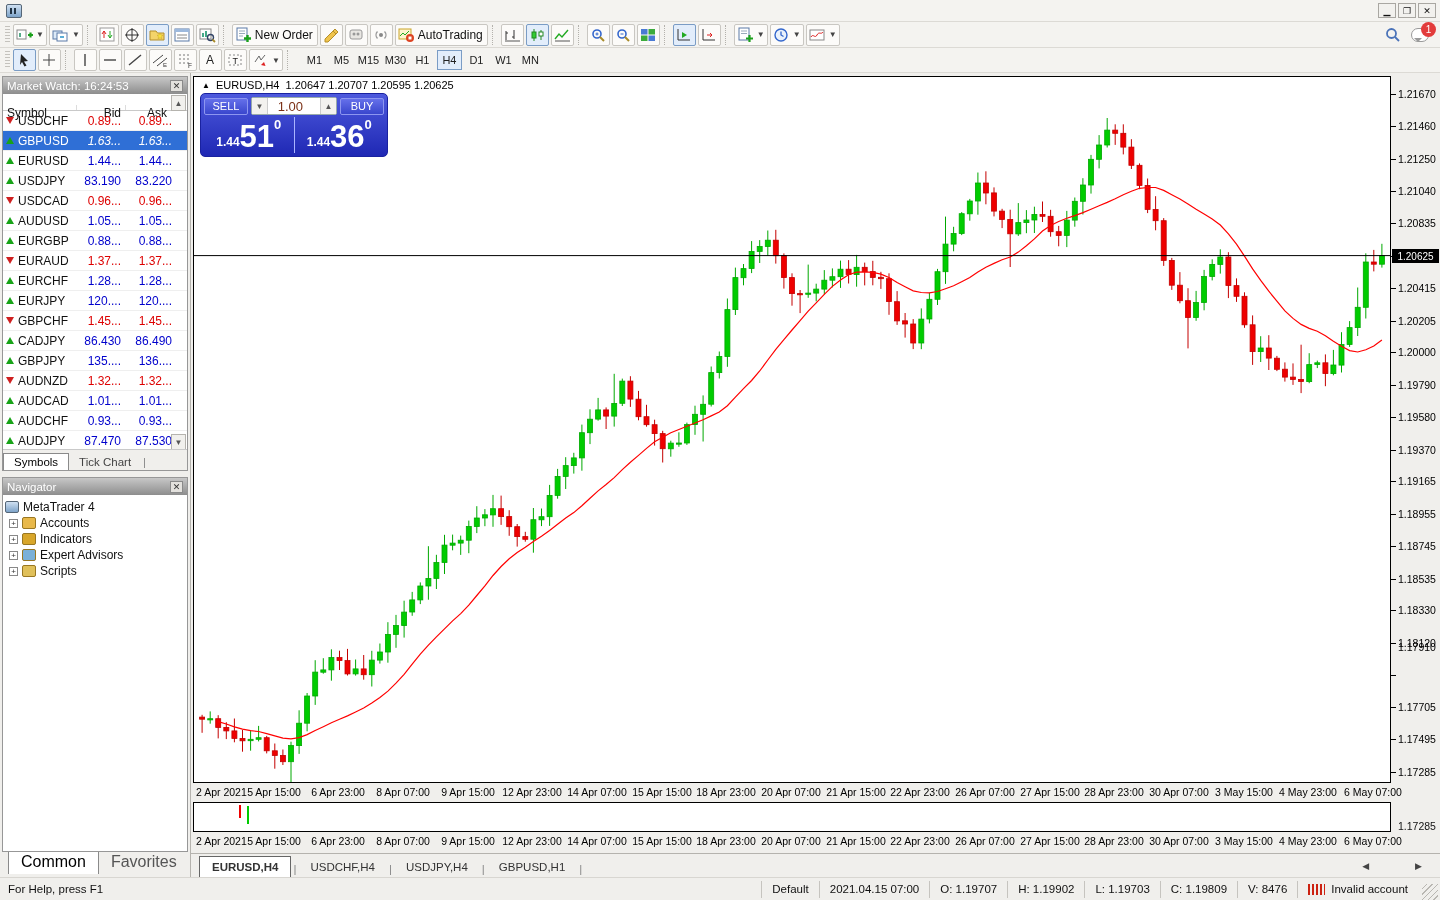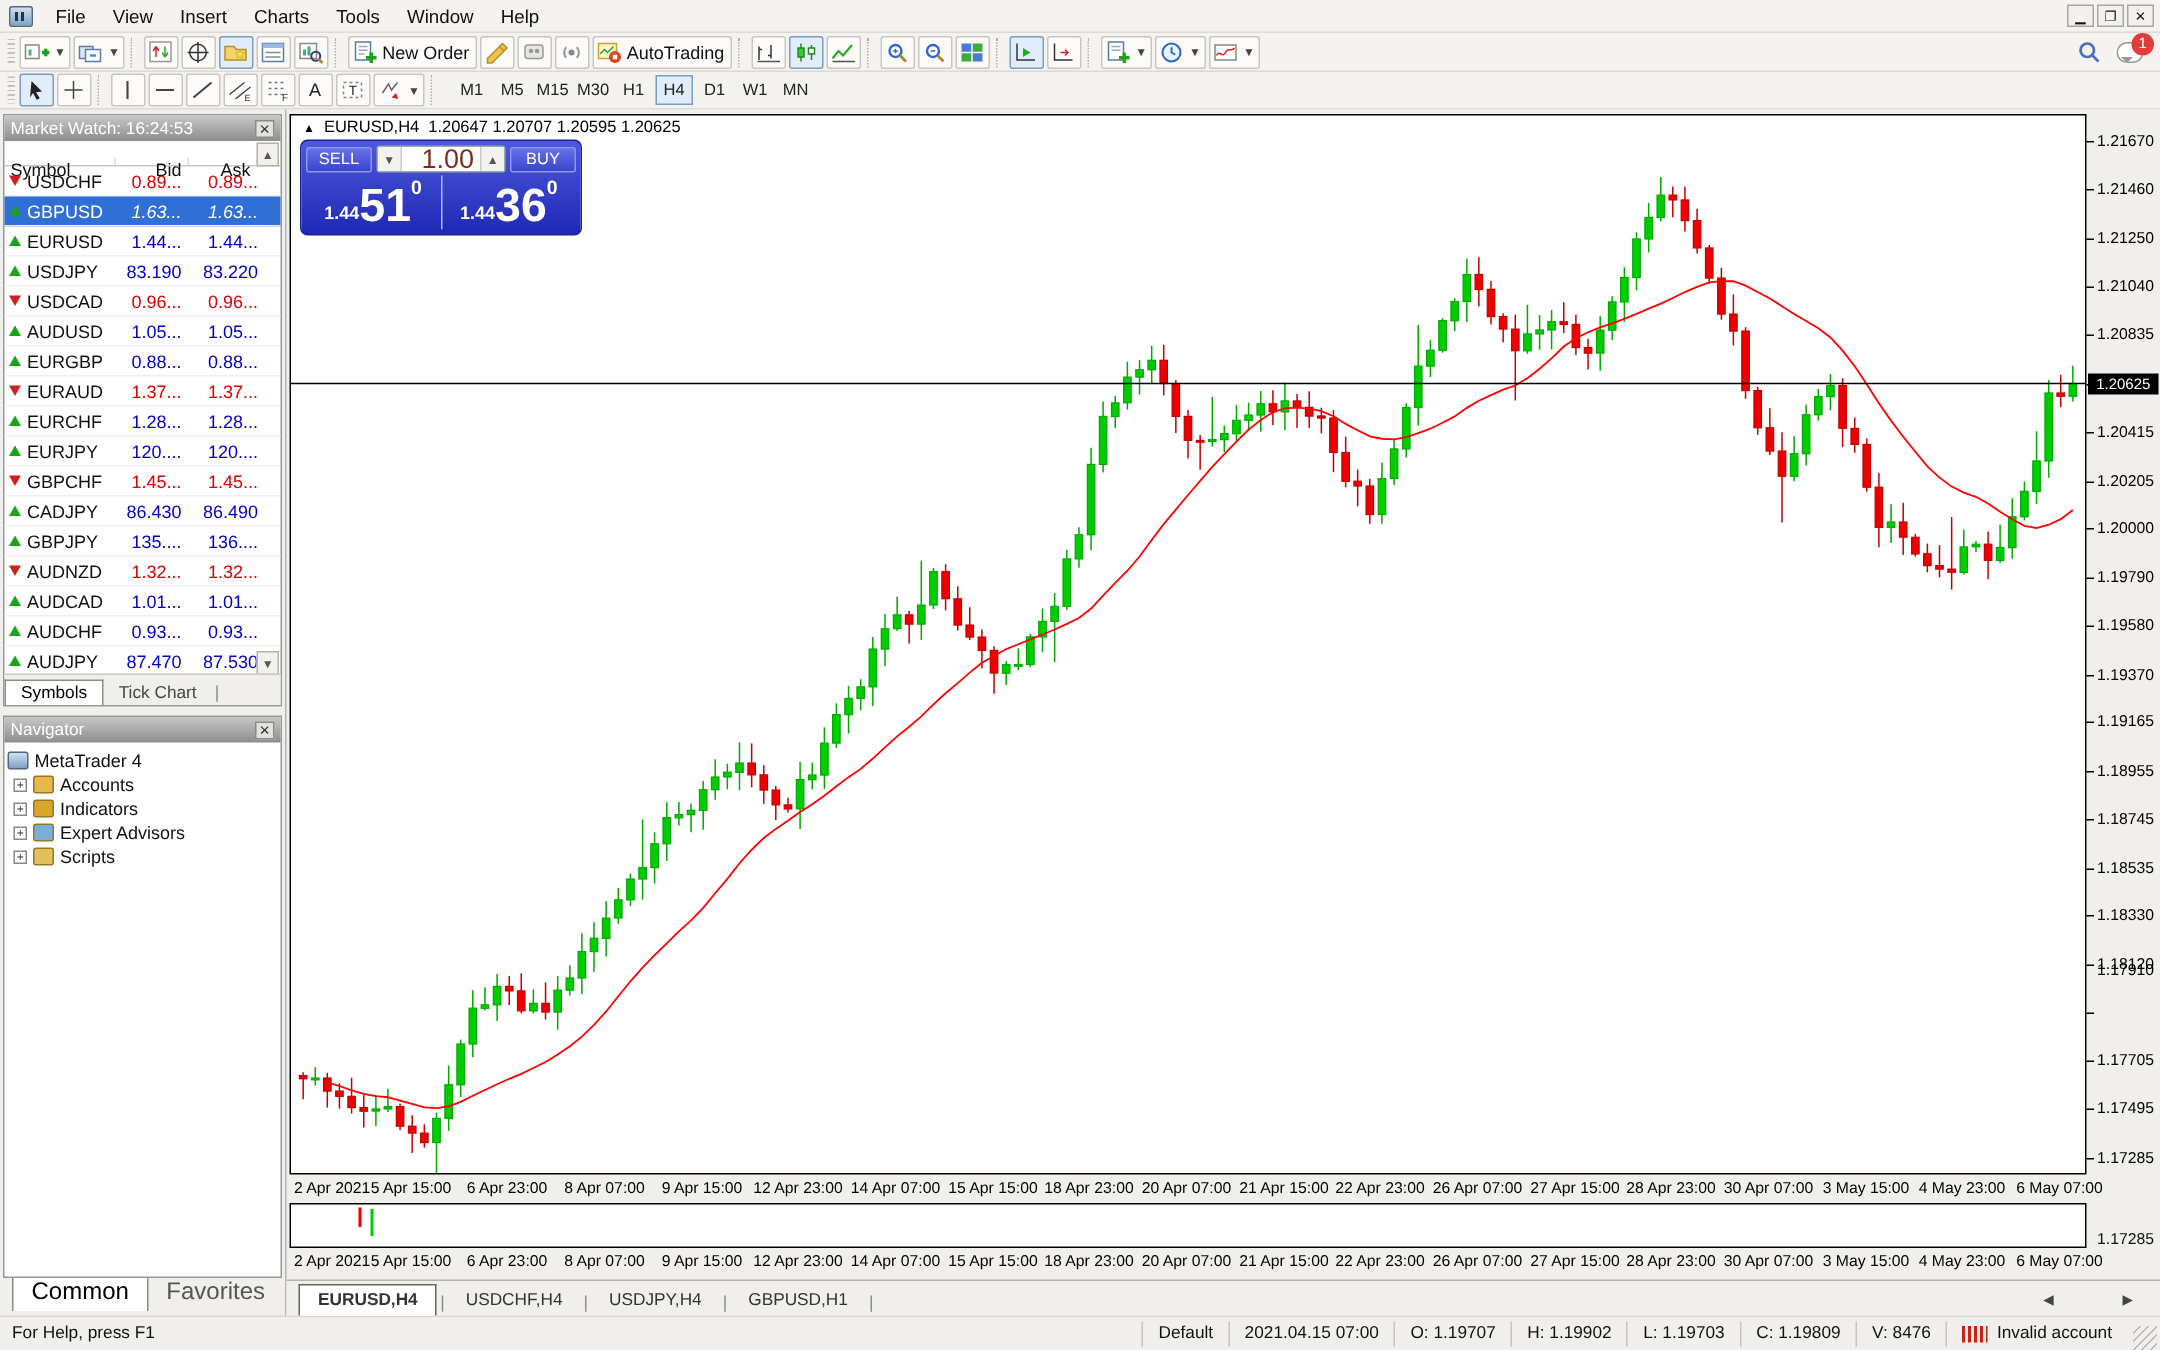--- a/index.html
+++ b/index.html
@@ -90,21 +90,21 @@
   
   .trade { position:absolute; left:6px; top:16px; width:188px; border-radius:5px; padding:3px;
     background:linear-gradient(#4d59dd,#1f28b4); border:1px solid #1a22a0; z-index:6; }
   .trade-row1 { display:flex; align-items:center; gap:3px; }
   .tp-btn { width:44px; height:17px; color:#fff; font-size:11px; display:flex; align-items:center;
     justify-content:center; background:linear-gradient(#6570ea,#3946cd); border:1px solid #8d96f0; border-radius:2px; }
   .vol { flex:1; height:18px; display:flex; background:#fff; border:1px solid #9aa; border-radius:2px; overflow:hidden; }
   .vol-btn { width:16px; font-size:8px; color:#555; display:flex; align-items:center; justify-content:center;
     background:#f3f2ef; border-right:1px solid #ccc; }
   .vol-btn:last-child { border-right:none; border-left:1px solid #ccc; }
-  .vol-val { flex:1; font-size:18px; color:#7b3016; display:flex; align-items:center; justify-content:flex-end; padding-right:4px; }
+  .vol-val { flex:1; font-size:13px; color:#7b3016; display:flex; align-items:center; justify-content:flex-end; padding-right:17px; }
   .trade-row2 { display:flex; margin-top:2px; height:36px; }
   .tp-price { flex:1; display:flex; align-items:flex-end; justify-content:center; color:#fff; padding-bottom:1px; }
   .tp-price.sell { border-right:1px solid #aab4ff; }
   .tp-small { font-size:12px; font-weight:bold; margin-bottom:3px; }
   .tp-big { font-size:31px; font-weight:bold; line-height:30px; }
   .tp-sup { font-size:13px; font-weight:bold; align-self:flex-start; }
   
   .ptick { position:absolute; width:5px; height:1px; background:#000; left:1200px; }
   .plabel { position:absolute; left:1207px; font-size:10.5px; color:#000; }
   .ptag { position:absolute; left:1201px; width:47px; height:14px; background:#000; color:#fff;
@@ -129,29 +129,20 @@
     background:repeating-linear-gradient(90deg,#c21 0 2px,transparent 2px 4px); }
   .grip { width:16px; height:16px; margin:0 2px 0 4px; align-self:flex-end;
     background:repeating-linear-gradient(135deg,transparent 0 3px,#b9b7b2 3px 4px); }
   svg text { font-family:"Liberation Sans",sans-serif; }
 </style>
 </head>
 <body>
 
 <div class="menubar">
   <span class="app-logo"></span>
-  <div id="menu-items" style="display:flex">
-      <span class="menu-item">File</span>
-      <span class="menu-item">View</span>
-      <span class="menu-item">Insert</span>
-      <span class="menu-item">Charts</span>
-      <span class="menu-item">Tools</span>
-      <span class="menu-item">Window</span>
-      <span class="menu-item">Help</span>
-    </div>
   <div class="win-controls">
     <span class="win-btn">▁</span>
     <span class="win-btn">❐</span>
     <span class="win-btn">✕</span>
   </div>
 </div>
 
 <div class="toolbar toolbar1">
   <span class="tgrip"></span>
   <div id="tb1" style="display:flex;align-items:center">

